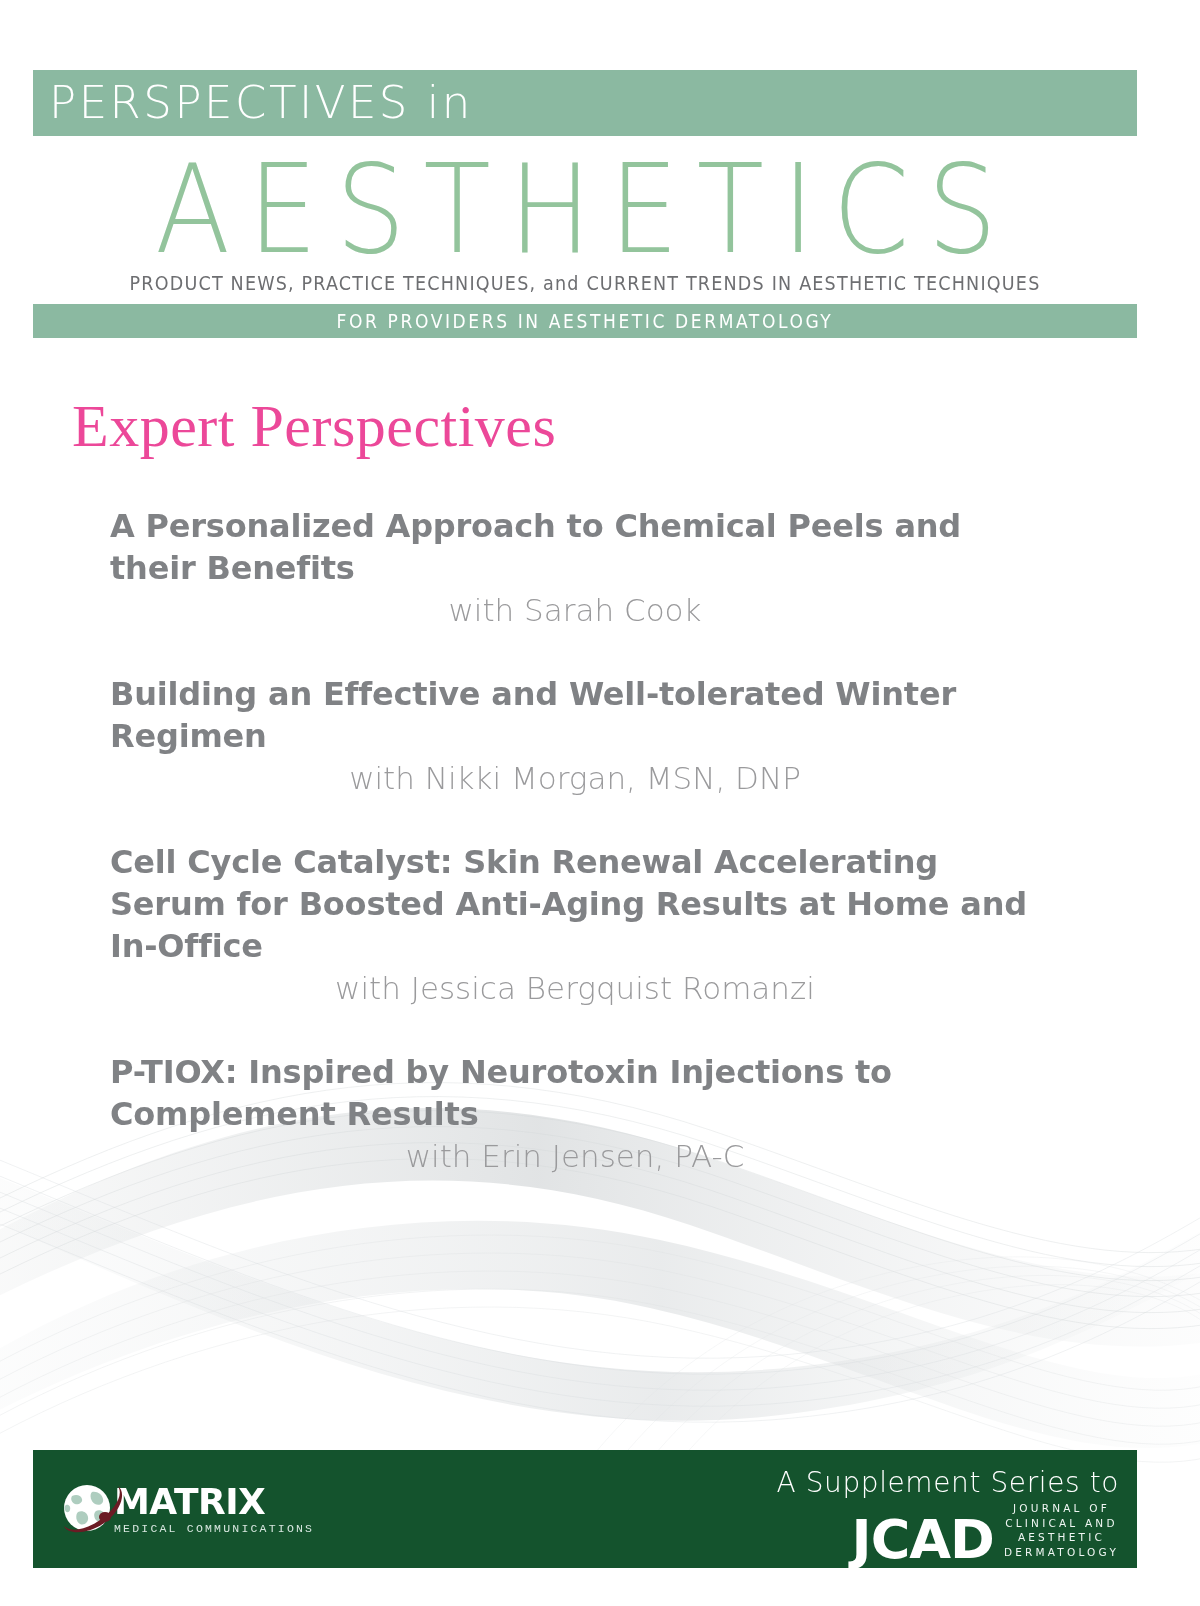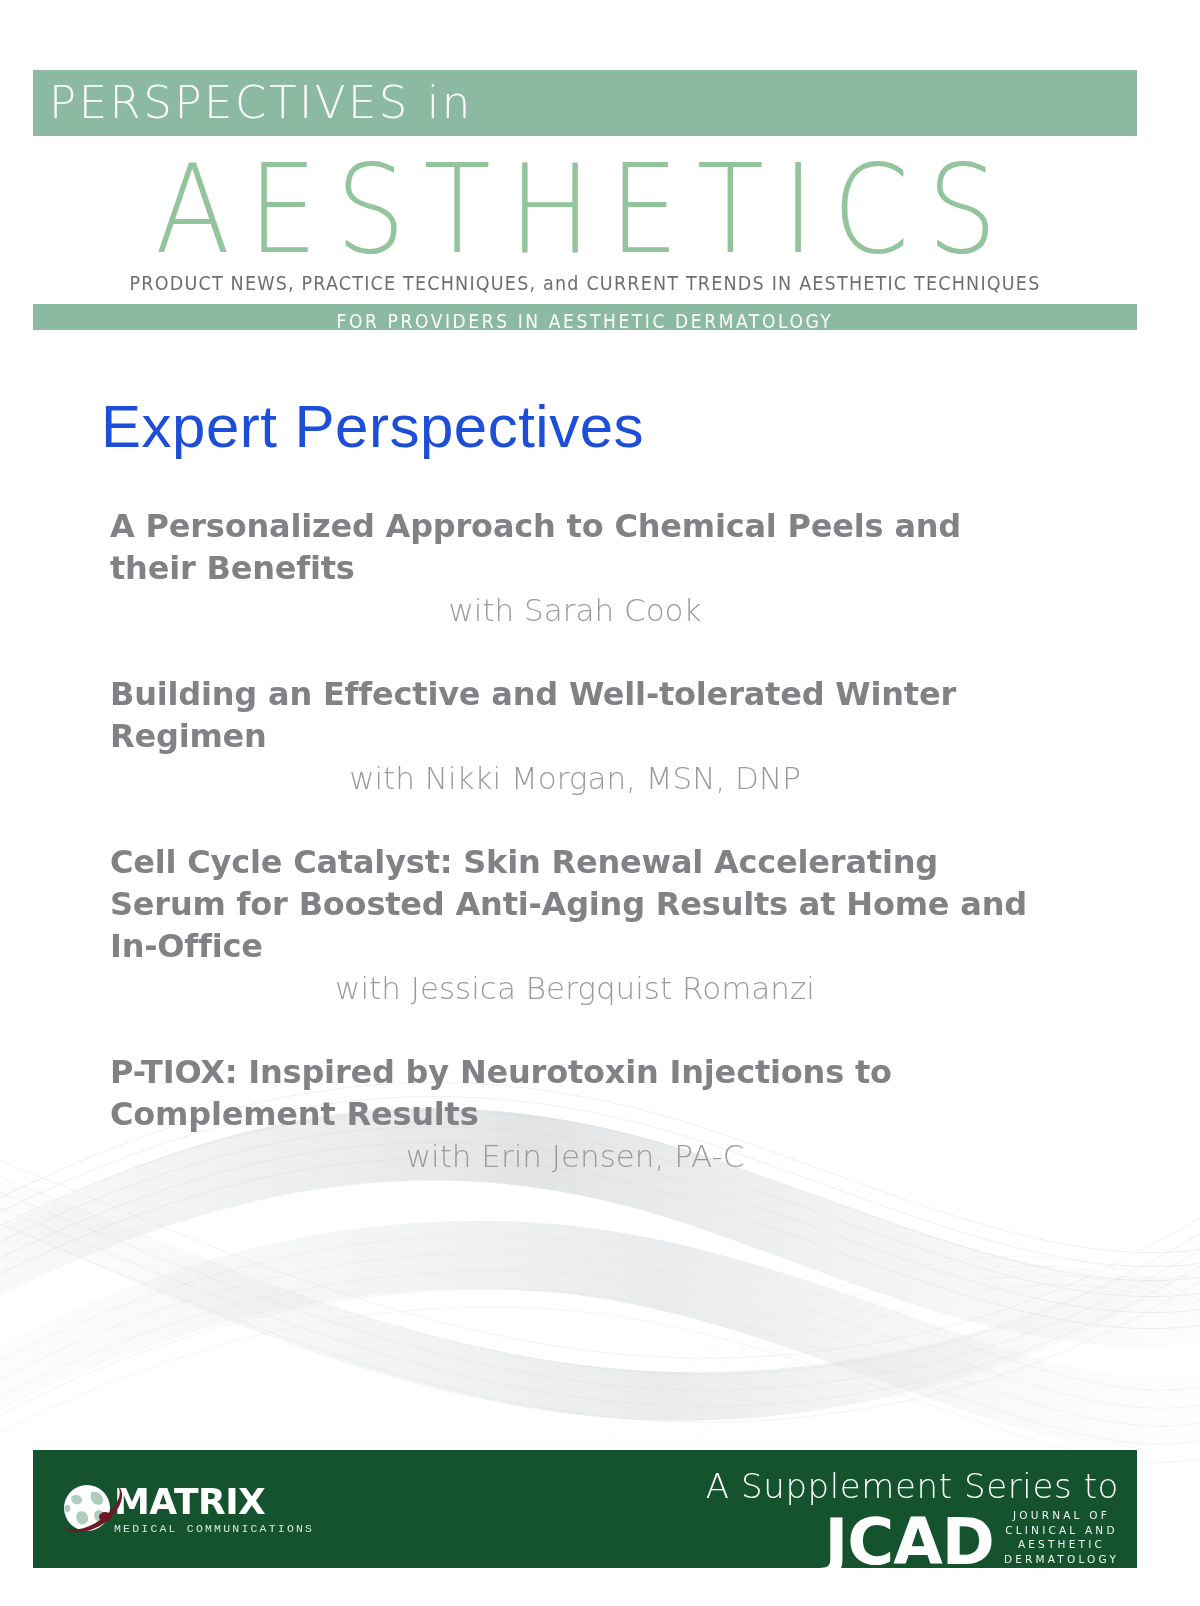--- a/index.html
+++ b/index.html
@@ -71,44 +71,43 @@
     letter-spacing: 1.2px;
     text-align: center;
     font-weight: 400;
     font-family: "DejaVu Sans", sans-serif;
     font-stretch: condensed;
     white-space: nowrap;
   }
   .bar-providers {
     margin-top: 9px;
     background: #8bb9a1;
-    height: 26px;
+    height: 34px;
     line-height: 34px;
     text-align: center;
   }
   .bar-providers .txt {
     color: #ffffff;
     font-size: 19px;
     letter-spacing: 2.6px;
     font-weight: 400;
     font-family: "DejaVu Sans", sans-serif;
     font-stretch: condensed;
   }
 
   
   .section-title {
     position: absolute;
     left: 72px;
     top: 392px;
-    color: #1d4ed8;
+    color: #ec4899;
     font-size: 60px;
     font-weight: 300;
     letter-spacing: 0.5px;
-    font-family: Liberation Sans, sans-serif;
-    margin-left: 29px;
+    font-family: Liberation Serif, serif;
   }
 
   
   .articles {
     position: absolute;
     left: 110px;
     top: 505px;
     width: 930px;
   }
   .article { margin-bottom: 42px; }
@@ -174,34 +173,34 @@
   }
 
   .jcad-block {
     position: absolute;
     right: 18px;
     top: 16px;
     text-align: right;
   }
   .supplement-line {
     color: #ffffff;
-    font-size: 34px;
+    font-size: 28px;
     font-weight: 300;
     letter-spacing: 0.6px;
     font-family: "DejaVu Sans", sans-serif;
   }
   .jcad-row {
     display: flex;
     align-items: flex-end;
     justify-content: flex-end;
     margin-top: 2px;
   }
   .jcad-mark {
     color: #ffffff;
-    font-size: 64px;
+    font-size: 54px;
     font-weight: bold;
     letter-spacing: -1px;
     line-height: 0.92;
     font-family: "DejaVu Sans", sans-serif;
   }
   .jcad-sub {
     margin-left: 10px;
     margin-bottom: 6px;
     text-align: center;
   }

